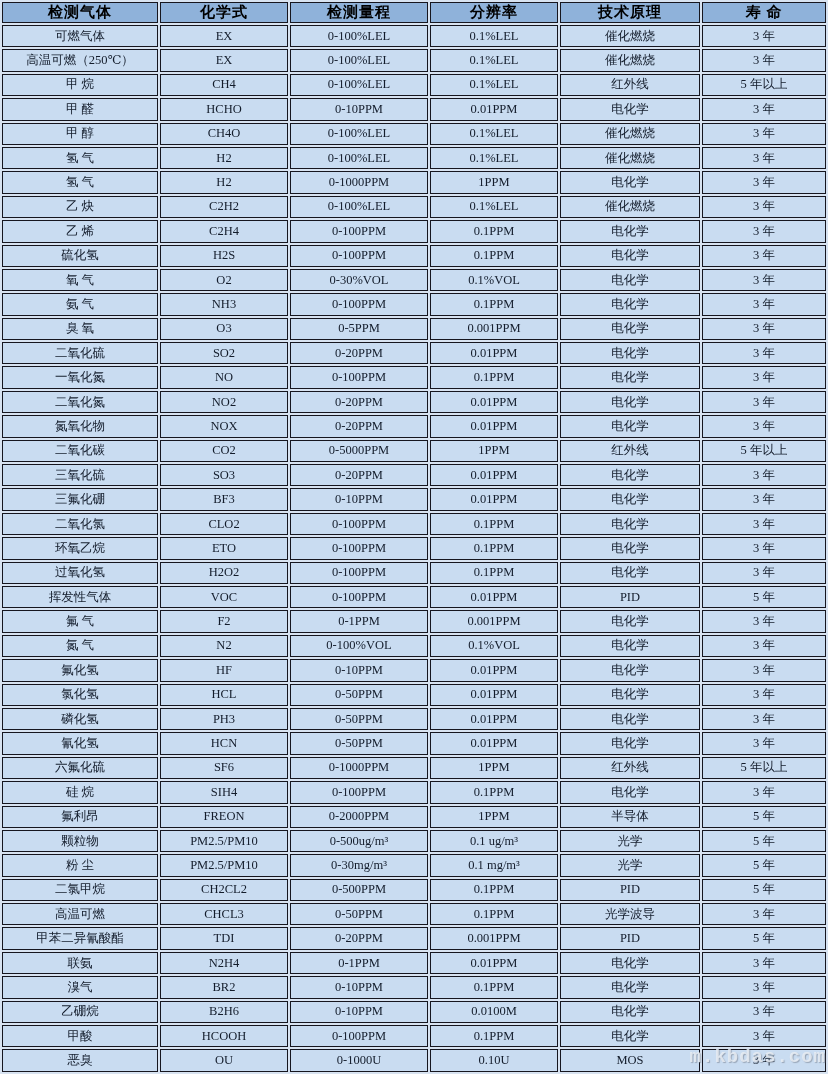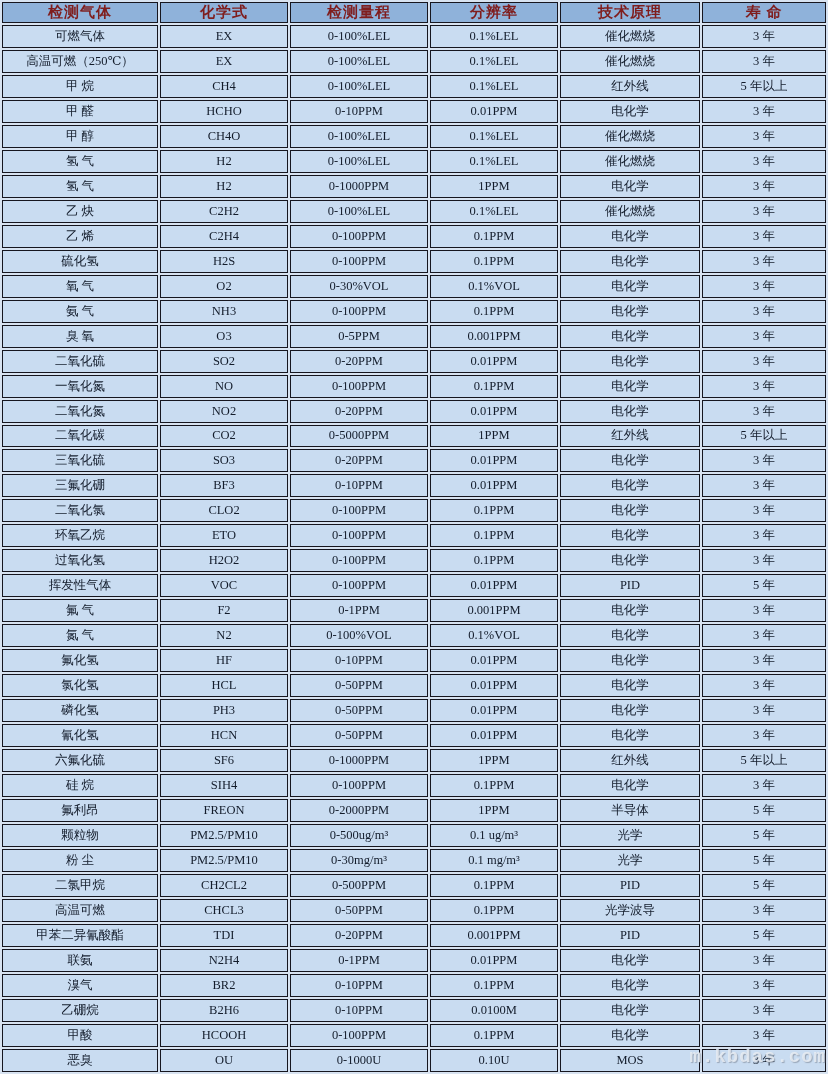--- a/index.html
+++ b/index.html
@@ -28,21 +28,21 @@
     text-align: center;
     vertical-align: middle;
     padding: 0;
     overflow: hidden;
     white-space: nowrap;
   }
   th {
     background: #8fb2da;
     font-weight: bold;
     font-size: 15px;
-    color: #7f1d1d;
+    color: #000000;
     letter-spacing: 1px;
   }
   td {
     font-size: 12.5px;
     color: #131c2b;
   }
   .watermark {
     position: absolute;
     right: 2px;
     bottom: 6px;
@@ -200,20 +200,28 @@
       </tr>
       <tr>
         <td>二氧化氮</td>
         <td>NO2</td>
         <td>0-20PPM</td>
         <td>0.01PPM</td>
         <td>电化学</td>
         <td>3 年</td>
       </tr>
       <tr>
+        <td>氮氧化物</td>
+        <td>NOX</td>
+        <td>0-20PPM</td>
+        <td>0.01PPM</td>
+        <td>电化学</td>
+        <td>3 年</td>
+      </tr>
+      <tr>
         <td>二氧化碳</td>
         <td>CO2</td>
         <td>0-5000PPM</td>
         <td>1PPM</td>
         <td>红外线</td>
         <td>5 年以上</td>
       </tr>
       <tr>
         <td>三氧化硫</td>
         <td>SO3</td>

